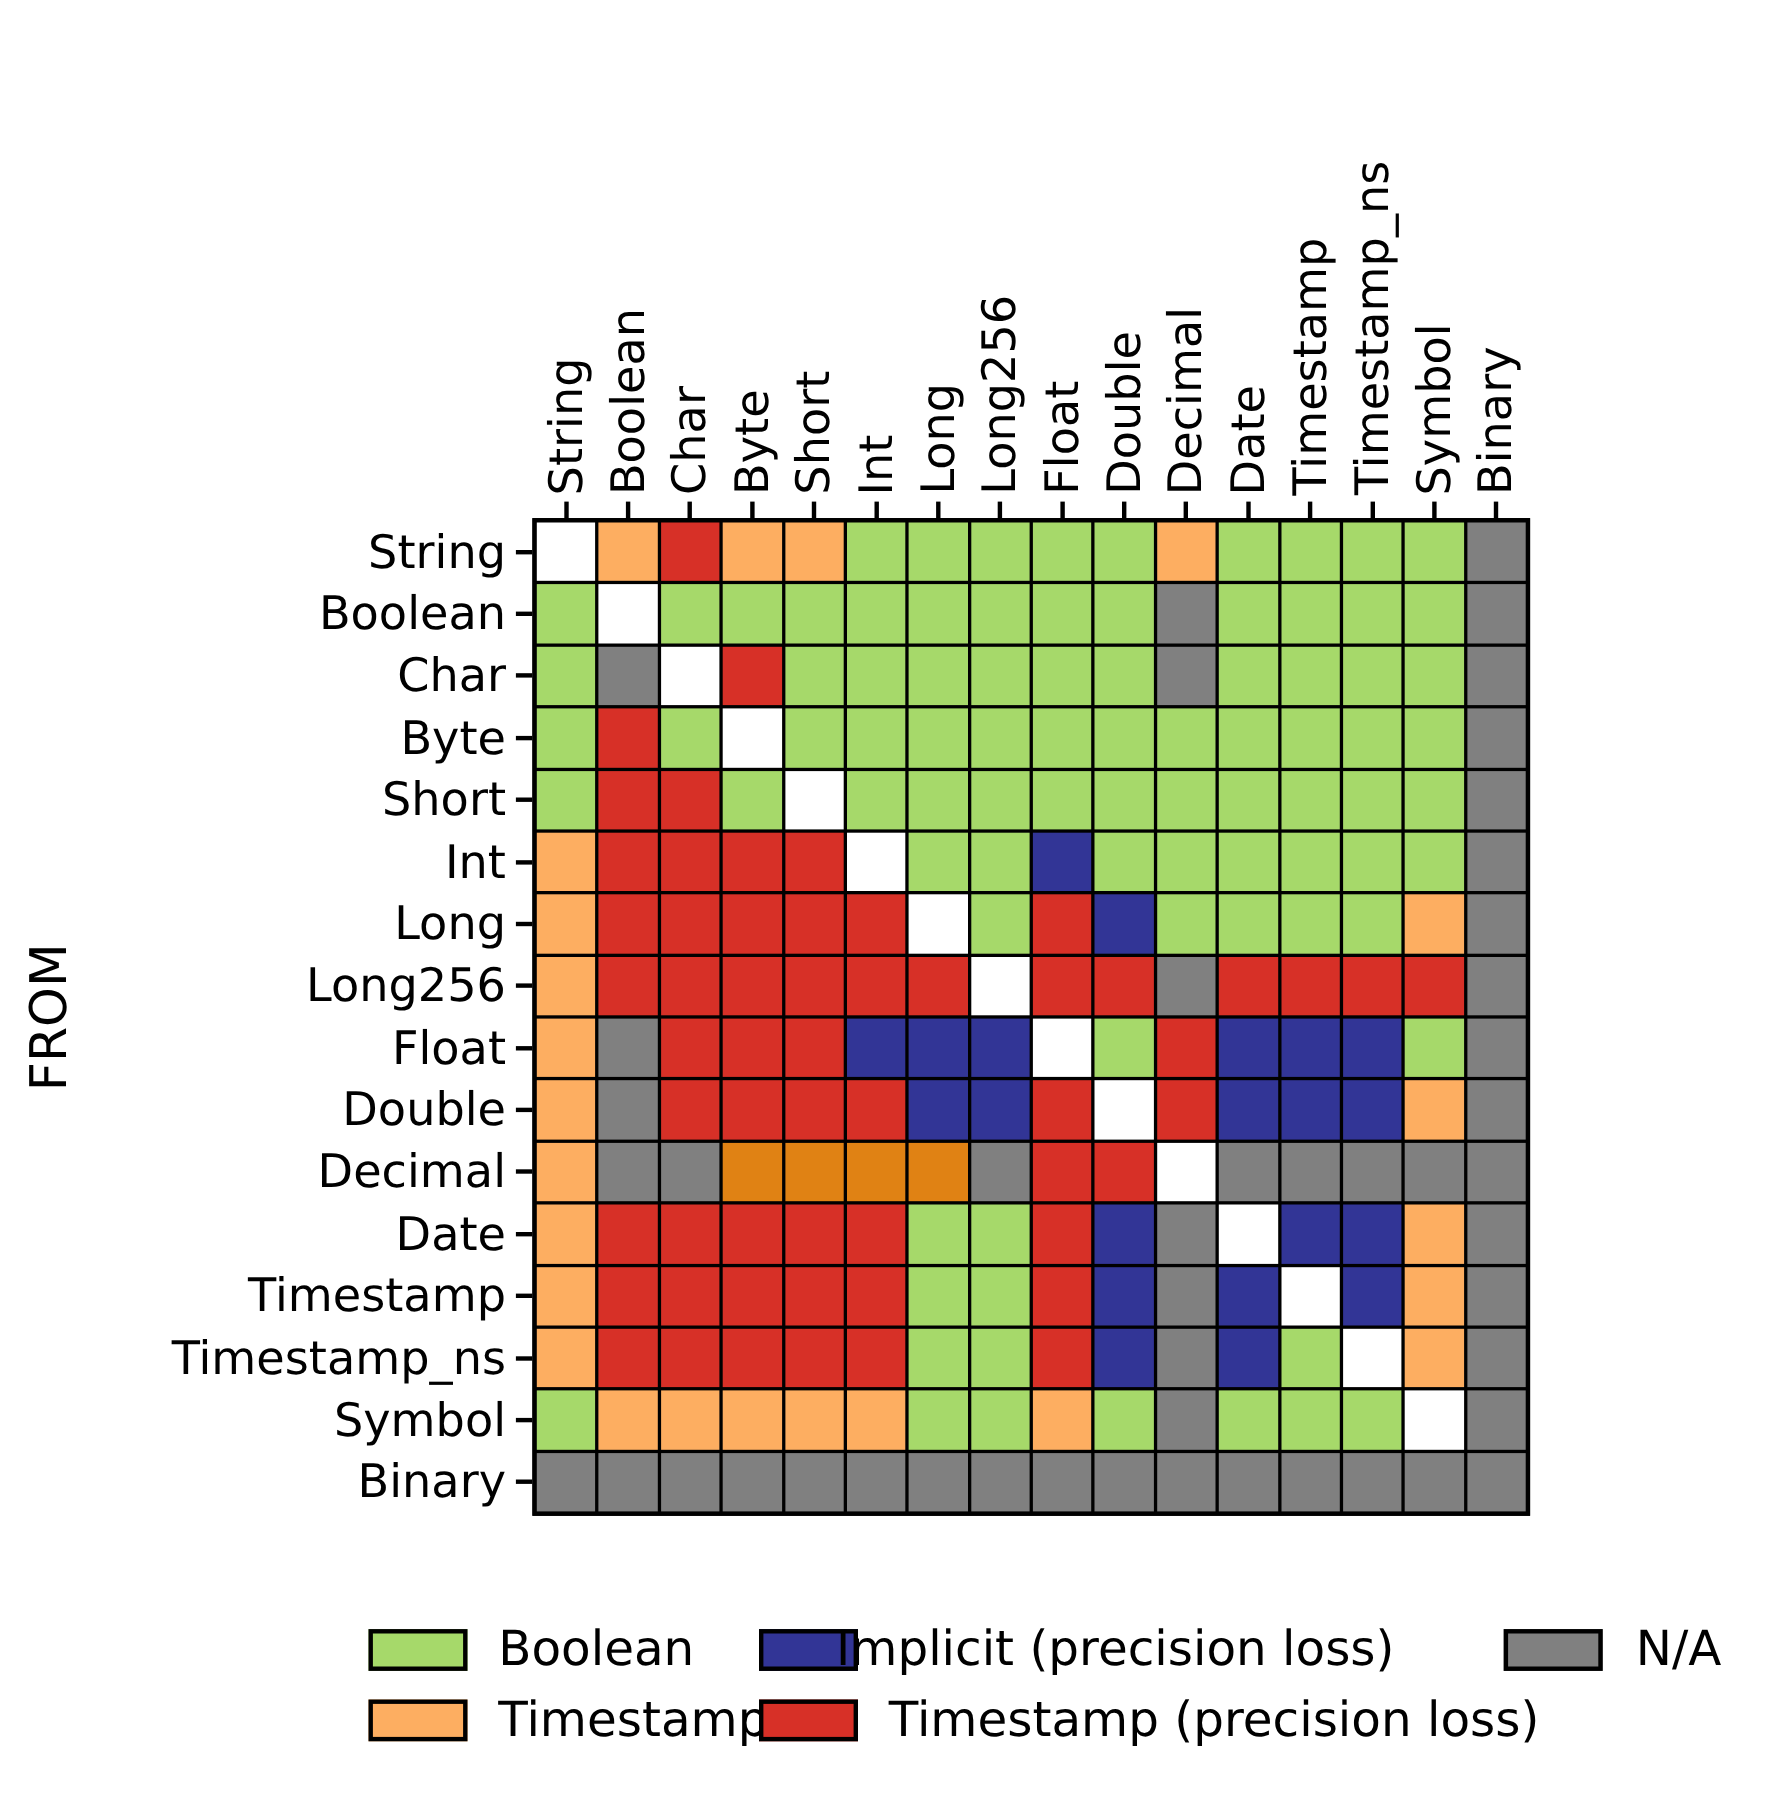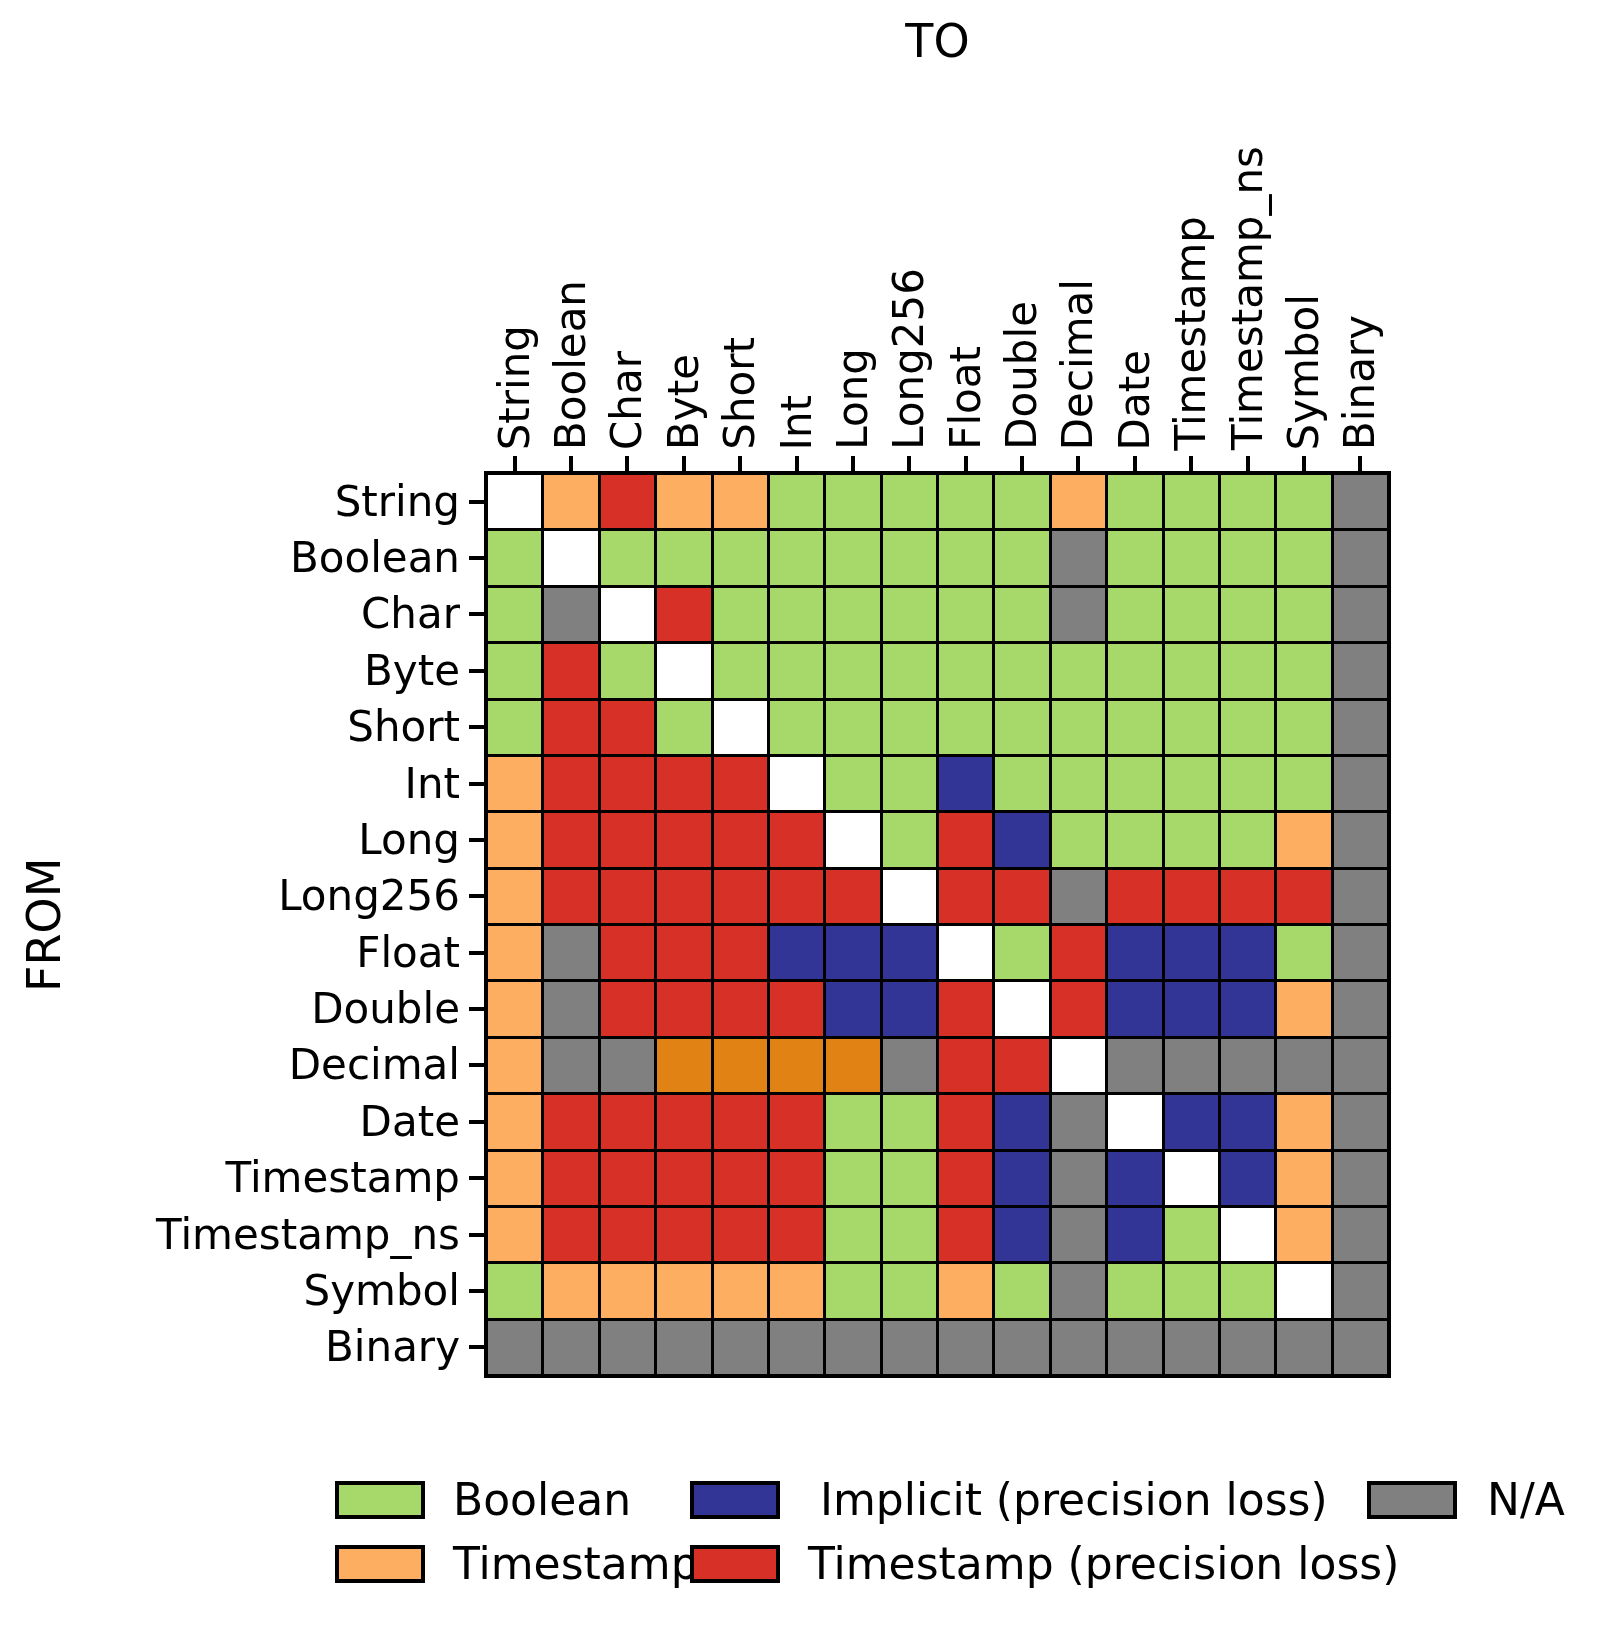--- a/index.html
+++ b/index.html
@@ -96,21 +96,20 @@
     position: absolute;
     font-size: 44px;
     line-height: 46px;
     white-space: nowrap;
   }
 </style>
 </head>
 <body>
 
 <div id="canvas">
-  <div class="title-top">TO</div>
   <div class="title-left">FROM</div>
   <div id="matrix">
       <div class="cell" style="background: rgb(255, 255, 255);"></div>
       <div class="cell" style="background: rgb(253, 174, 97);"></div>
       <div class="cell" style="background: rgb(215, 48, 39);"></div>
       <div class="cell" style="background: rgb(253, 174, 97);"></div>
       <div class="cell" style="background: rgb(253, 174, 97);"></div>
       <div class="cell" style="background: rgb(166, 217, 106);"></div>
       <div class="cell" style="background: rgb(166, 217, 106);"></div>
       <div class="cell" style="background: rgb(166, 217, 106);"></div>
@@ -428,19 +427,19 @@
       <div class="ylabel" style="top: 1260.95px;">Symbol</div>
       <div class="ytick" style="top: 1345.33px;"></div>
       <div class="ylabel" style="top: 1317.33px;">Binary</div>
     </div>
   <div id="legend">
       <div class="swatch" style="left: 335px; top: 1481px; background: rgb(166, 217, 106);"></div>
       <div class="legend-label" style="left: 453px; top: 1477px;">Boolean</div>
       <div class="swatch" style="left: 335px; top: 1545px; background: rgb(253, 174, 97);"></div>
       <div class="legend-label" style="left: 453px; top: 1541px;">Timestamp</div>
       <div class="swatch" style="left: 690px; top: 1481px; background: rgb(50, 53, 150);"></div>
-      <div class="legend-label" style="left: 820px; top: 1477px; text-align: center;">Implicit (precision loss)</div>
+      <div class="legend-label" style="left: 760px; top: 1477px; text-align: center;">Implicit (precision loss)</div>
       <div class="swatch" style="left: 690px; top: 1545px; background: rgb(215, 48, 39);"></div>
       <div class="legend-label" style="left: 808px; top: 1541px;">Timestamp (precision loss)</div>
       <div class="swatch" style="left: 1367px; top: 1481px; background: rgb(128, 128, 128);"></div>
       <div class="legend-label" style="left: 1487px; top: 1477px;">N/A</div>
     </div>
 </div>
 
 </body></html>

